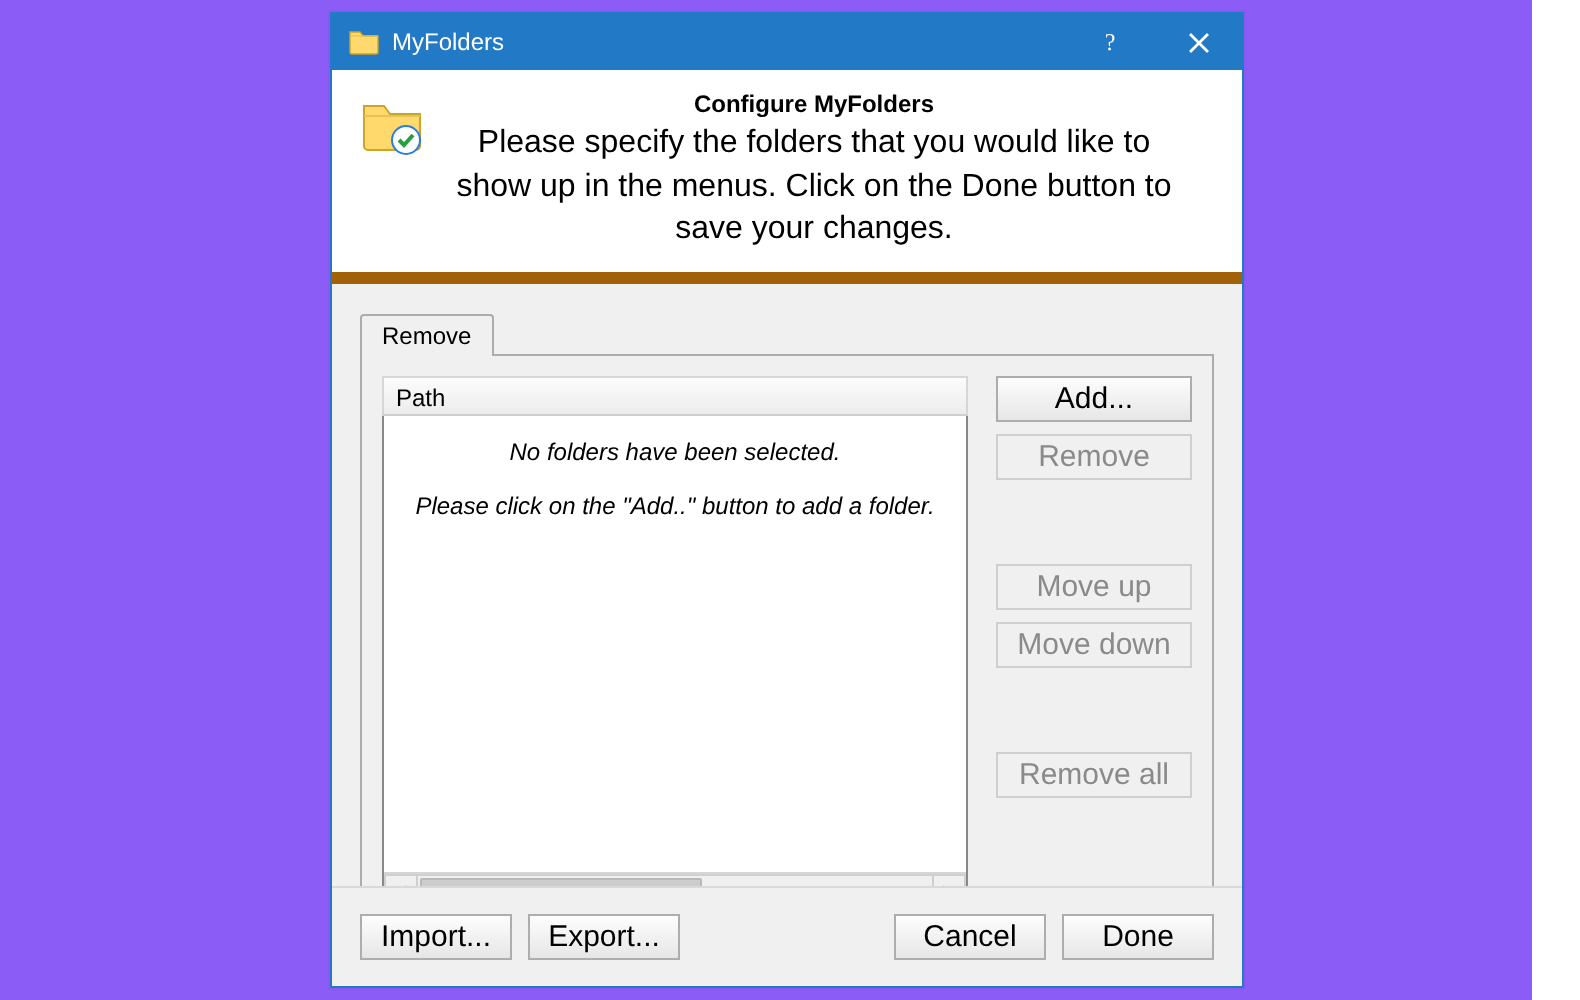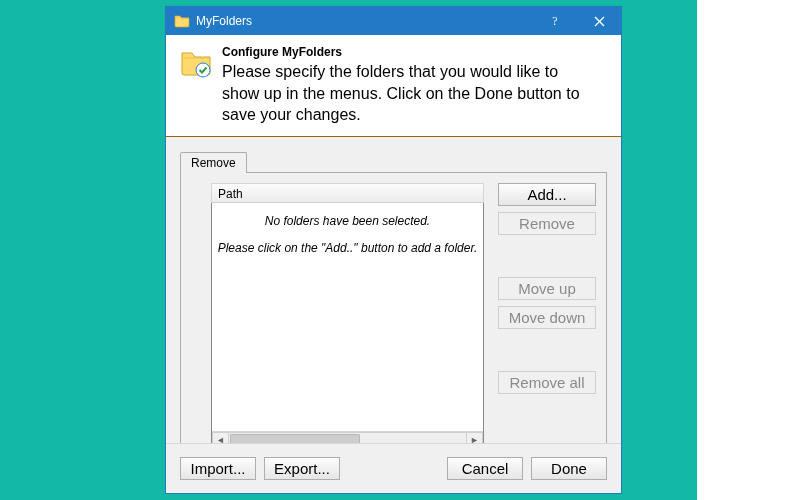--- a/index.html
+++ b/index.html
@@ -1,33 +1,33 @@
 <!DOCTYPE html>
 <html><head>
 <meta charset="utf-8">
 <style>
   * { box-sizing: border-box; }
   html, body { margin:0; padding:0; width:790px; height:500px; background:#fff; font-family:"Segoe UI", Tahoma, sans-serif; font-size:12px; color:#000; }
-  .stage { position:relative; width:697px; height:500px; background:#14b8a6; }
+  .stage { position:relative; width:766px; height:500px; background:#8b5cf6; }
   .window { position:absolute; left:165px; top:6px; width:457px; height:488px; border:1px solid #2279c5; background:#f0f0f0; box-shadow:0 0 0 1px rgba(0,0,0,0.02); }
   .titlebar { height:28px; background:#2279c5; display:flex; align-items:center; color:#fff; }
   .titlebar .t-icon { width:16px; height:16px; margin:0 6px 0 8px; }
   .titlebar .t-title { flex:0 0 auto; font-size:12px; }
   .titlebar .t-spacer { flex:1; }
   .titlebar .t-btn { width:44px; height:28px; display:flex; align-items:center; justify-content:center; }
-  .header { display:flex; padding:10px 14px 10px 14px; border-bottom:1px solid #a16207; background:#fff; }
+  .header { display:flex; padding:10px 14px 10px 14px; border-bottom:6px solid #a16207; background:#fff;text-align:center; }
   .header .h-icon { width:32px; height:32px; margin-right:10px; margin-top:2px; flex:0 0 auto; }
   .header .h-text .h-title { font-weight:bold; font-size:12px; margin-bottom:2px; }
   .header .h-text .h-desc { font-size:16px; line-height:1.35; color:#000; max-width:370px; }
   .body { padding:14px 14px 0 14px; }
   .tabstrip { position:relative; height:21px; }
   .tab { position:relative; display:inline-block; background:#f0f0f0; border:1px solid #acacac; border-bottom:none; border-top-left-radius:2px; border-top-right-radius:2px; padding:3px 10px 3px 10px; font-size:12px; top:1px; z-index:2; }
   .tabpanel { border:1px solid #acacac; background:#f0f0f0; height:288px; padding:10px 10px; position:relative; }
   .columns { display:flex; height:100%; }
-  .listarea { flex:1; display:flex; flex-direction:column;margin-left:20px; }
+  .listarea { flex:1; display:flex; flex-direction:column; }
   .list-header { border:1px solid #d6d6d6; border-bottom:1px solid #cfcfcf; background:linear-gradient(#fcfcfc,#ececec); padding:3px 6px; font-size:12px; height:20px; }
   .listbox { flex:1; background:#fff; border:1px solid #888; border-top:none; position:relative; overflow:hidden; }
   .placeholder { position:absolute; top:8px; left:0; right:0; text-align:center; font-style:italic; font-size:12px; line-height:1.8; }
   .hscroll { height:17px; background:#f0f0f0; border-top:1px solid #d6d6d6; display:flex; align-items:stretch; }
   .hscroll .arrow { width:17px; background:#f0f0f0; border:1px solid #cfcfcf; display:flex; align-items:center; justify-content:center; font-size:9px; color:#666; }
   .hscroll .track { flex:1; background:#efefef; border-top:1px solid #cfcfcf; border-bottom:1px solid #cfcfcf; position:relative; }
   .hscroll .thumb { position:absolute; left:1px; top:1px; bottom:1px; width:55%; background:#cdcdcd; border:1px solid #b8b8b8; border-radius:1px; }
   .sidebuttons { width:98px; margin-left:14px; display:flex; flex-direction:column; gap:6px; }
   .winbtn { height:23px; border:1px solid #adadad; background:linear-gradient(#fdfdfd,#e6e6e6); font-size:15px; padding:0 6px; cursor:default; text-align:center; display:flex; align-items:center; justify-content:center; color:#000; }
   .winbtn[aria-disabled="true"] { color:#8a8a8a; background:#f0f0f0; border-color:#cfcfcf; }

